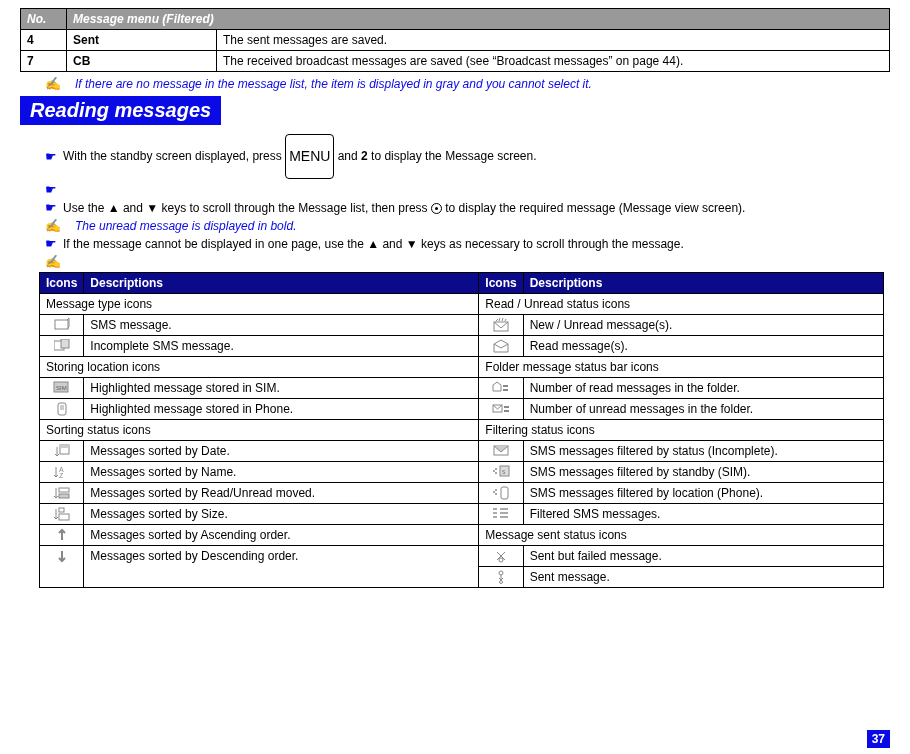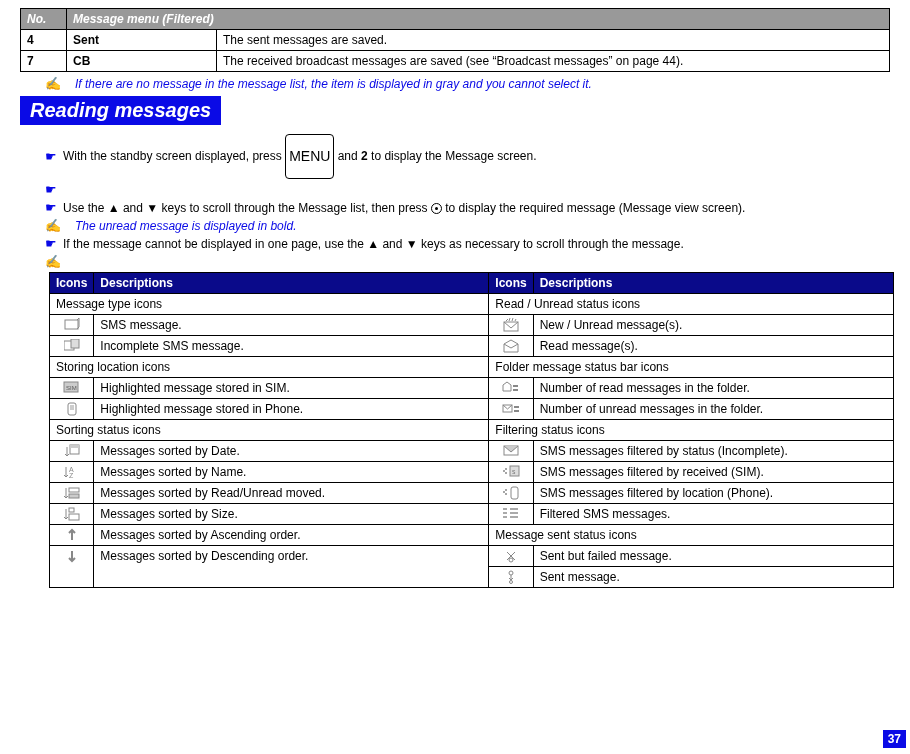--- a/index.html
+++ b/index.html
@@ -88,21 +88,21 @@
     border-radius: 50%;
     vertical-align: middle;
     position: relative;
   }
   .circ-btn::after {
     content:""; position:absolute; left:3px; top:3px;
     width:3px; height:3px; background:#000; border-radius:50%;
   }
   .page-num {
     position: fixed;
-    right: 4px;
+    right: 20px;
     bottom: 6px;
     background: #0a0ae6;
     color: #fff;
     font-weight: bold;
     padding: 2px 5px;
     font-size: 12px;
   }
   svg { display: block; margin: 0 auto; }
 </style>
 </head>
@@ -158,21 +158,21 @@
 </div>
 <div class="bullet-line">
   <span class="hand">☛</span>
   <span>If the message cannot be displayed in one page, use the ▲ and ▼ keys as necessary to scroll through the message.</span>
 </div>
 <div class="bullet-line">
   <span class="note-mark">✍</span>
 </div>
 
 
-<table style="margin-left:29px; width:calc(100% - 25px);">
+<table style="margin-left:19px; width:calc(100% - 25px);">
   <tbody>
       <tr class="hdr-row blue">
     <td class="icon-col">Icons</td>
     <td class="desc-col-l">Descriptions</td>
     <td class="icon-col">Icons</td>
     <td>Descriptions</td>
   </tr>
   <tr>
     <td colspan="2" class="section-cell">Message type icons</td>
     <td colspan="2" class="section-cell">Read / Unread status icons</td>
@@ -281,21 +281,21 @@
     <td>Messages sorted by Name.</td>
     <td class="icon-col">
           <svg width="18" height="12">
             <rect x="8" y="1" width="9" height="10" fill="#ddd" stroke="#888"></rect>
             <text x="10" y="9" font-size="5" fill="#666">S</text>
             <circle cx="4" cy="4" r="1" fill="#888"></circle>
             <circle cx="4" cy="8" r="1" fill="#888"></circle>
             <circle cx="2" cy="6" r="1" fill="#888"></circle>
           </svg>
         </td>
-    <td>SMS messages filtered by received (SIM).</td>
+    <td>SMS messages filtered by standby (SIM).</td>
   </tr>
   <tr>
     <td class="icon-col">
           <svg width="18" height="14">
             <rect x="6" y="2" width="10" height="4" fill="none" stroke="#888"></rect>
             <rect x="6" y="8" width="10" height="4" fill="#ccc" stroke="#888"></rect>
             <path d="M3 2 L3 12 M1 10 L3 12 L5 10" stroke="#888" fill="none"></path>
           </svg>
         </td>
     <td>Messages sorted by Read/Unread moved.</td>

